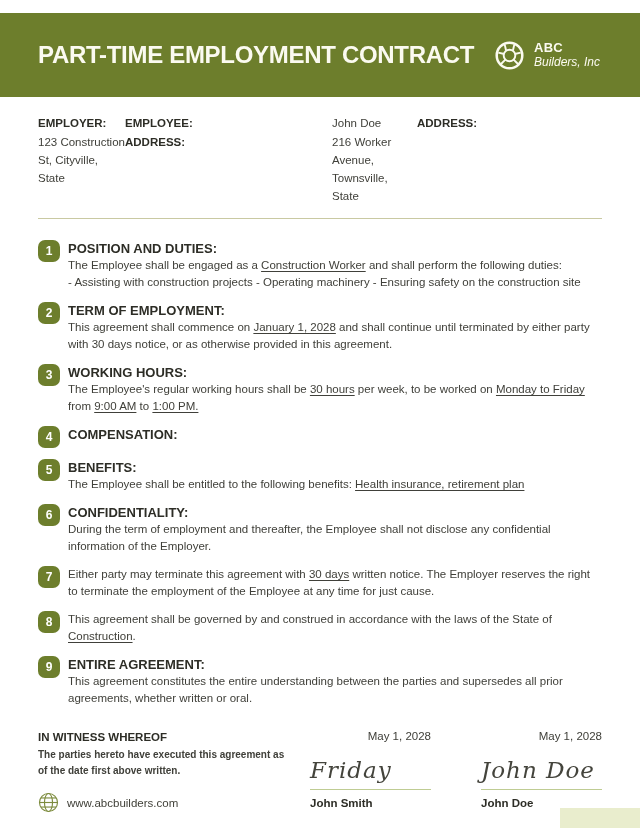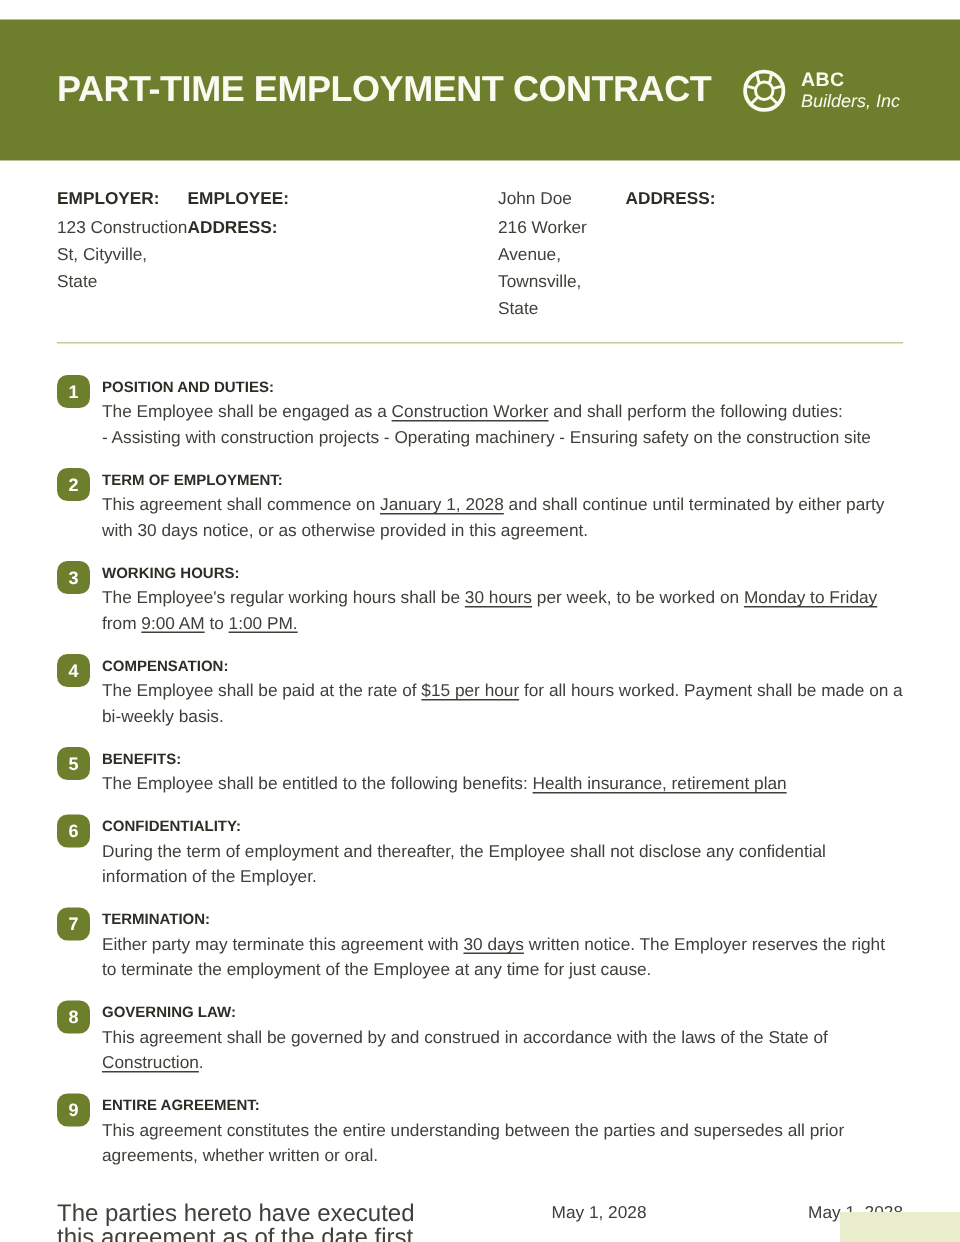--- a/index.html
+++ b/index.html
@@ -9,21 +9,21 @@
     position: relative;
     width: 640px;
     height: 828px;
     background: #ffffff;
     overflow: hidden;
     margin: 0 auto;
   }
   
   .header-bar {
     margin-top: 13px;
-    height: 94px;
+    height: 84px;
     background: #6d7e2c;
     display: flex;
     align-items: center;
     justify-content: space-between;
     padding: 0 40px 0 38px;
   }
   .page-title {
     color: #fbfaf0;
     font-size: 24px;
     font-weight: 700;
@@ -66,21 +66,21 @@
     border-radius: 7px;
     color: #ffffff;
     font-size: 12px;
     font-weight: 700;
     display: flex;
     align-items: center;
     justify-content: center;
   }
   .sec-content { flex: 1; max-width: 534px; }
   .sec-title {
-    font-size: 10px;
+    font-size: 13px;
     font-weight: 700;
     color: #2d2d26;
     line-height: 17px;
   }
   .sec-body {
     font-size: 11.5px;
     color: #40403a;
     line-height: 17px;
   }
   .sec-body u { text-underline-offset: 2px; }
@@ -88,22 +88,23 @@
   .footer {
     margin: 22px 38px 0;
     display: flex;
   }
   .witness { width: 274px; }
   .witness-title {
     font-size: 11.5px; font-weight: 700; color: #2d2d26;
     line-height: 16px; margin-bottom: 2px;
   }
   .witness-text {
-    font-size: 16px; color: #40403a; line-height: 15.5px;
+    font-size: 10px; color: #40403a; line-height: 15.5px;
     max-width: 252px;
+    font-weight: bold;
   }
   .website-row {
     margin-top: 14px;
     display: flex; align-items: center; gap: 8px;
     font-size: 11.5px; color: #3f3f37;
   }
   .sig-cols { display: flex; gap: 50px; }
   .sig-col { width: 121px; }
   .sig-date { font-size: 11.5px; color: #40403a; line-height: 14px; text-align: right; }
   .sig-script {
@@ -190,62 +191,60 @@
         <div class="badge">3</div>
         <div class="sec-content">
           <div class="sec-title">WORKING HOURS:</div>
           <div class="sec-body"><span>The Employee's regular working hours shall be </span><u>30 hours</u><span> per week, to be worked on </span><u>Monday to Friday</u><br><span>from </span><u>9:00 AM</u><span> to </span><u>1:00 PM.</u></div>
         </div>
       </div>
       <div class="section">
         <div class="badge">4</div>
         <div class="sec-content">
           <div class="sec-title">COMPENSATION:</div>
-          <div class="sec-body"><span>The Employee shall be paid at the rate of </span><u>$15 per hour</u><span> for all hours worked. Payment shall be made on a bi-weekly basis.</span></div>
         </div>
       </div>
       <div class="section">
         <div class="badge">5</div>
         <div class="sec-content">
           <div class="sec-title">BENEFITS:</div>
           <div class="sec-body"><span>The Employee shall be entitled to the following benefits: </span><u>Health insurance, retirement plan</u></div>
         </div>
       </div>
       <div class="section">
         <div class="badge">6</div>
         <div class="sec-content">
           <div class="sec-title">CONFIDENTIALITY:</div>
           <div class="sec-body"><span>During the term of employment and thereafter, the Employee shall not disclose any confidential information of the Employer.</span></div>
         </div>
       </div>
       <div class="section">
         <div class="badge">7</div>
         <div class="sec-content">
-          <div class="sec-title">TERMINATION:</div>
           <div class="sec-body"><span>Either party may terminate this agreement with </span><u>30 days</u><span> written notice. The Employer reserves the right to terminate the employment of the Employee at any time for just cause.</span></div>
         </div>
       </div>
       <div class="section">
         <div class="badge">8</div>
         <div class="sec-content">
-          <div class="sec-title">GOVERNING LAW:</div>
           <div class="sec-body"><span>This agreement shall be governed by and construed in accordance with the laws of the State of </span><u>Construction</u><span>.</span></div>
         </div>
       </div>
       <div class="section">
         <div class="badge">9</div>
         <div class="sec-content">
           <div class="sec-title">ENTIRE AGREEMENT:</div>
           <div class="sec-body"><span>This agreement constitutes the entire understanding between the parties and supersedes all prior agreements, whether written or oral.</span></div>
         </div>
       </div>
     </div>
 
   <div class="footer">
     <div class="witness">
+      <div class="witness-title">IN WITNESS WHEREOF</div>
       <div class="witness-text">The parties hereto have executed this agreement as of the date first above written.</div>
       <div class="website-row">
         <span style="display:flex;">
           <svg width="21" height="21" viewBox="0 0 24 24">
             <g fill="none" stroke="#7d8c3e" stroke-width="1.3">
               <circle cx="12" cy="12" r="10.3"></circle>
               <ellipse cx="12" cy="12" rx="4.6" ry="10.3"></ellipse>
               <line x1="1.7" y1="12" x2="22.3" y2="12"></line>
               <line x1="3.2" y1="6.8" x2="20.8" y2="6.8"></line>
               <line x1="3.2" y1="17.2" x2="20.8" y2="17.2"></line>

